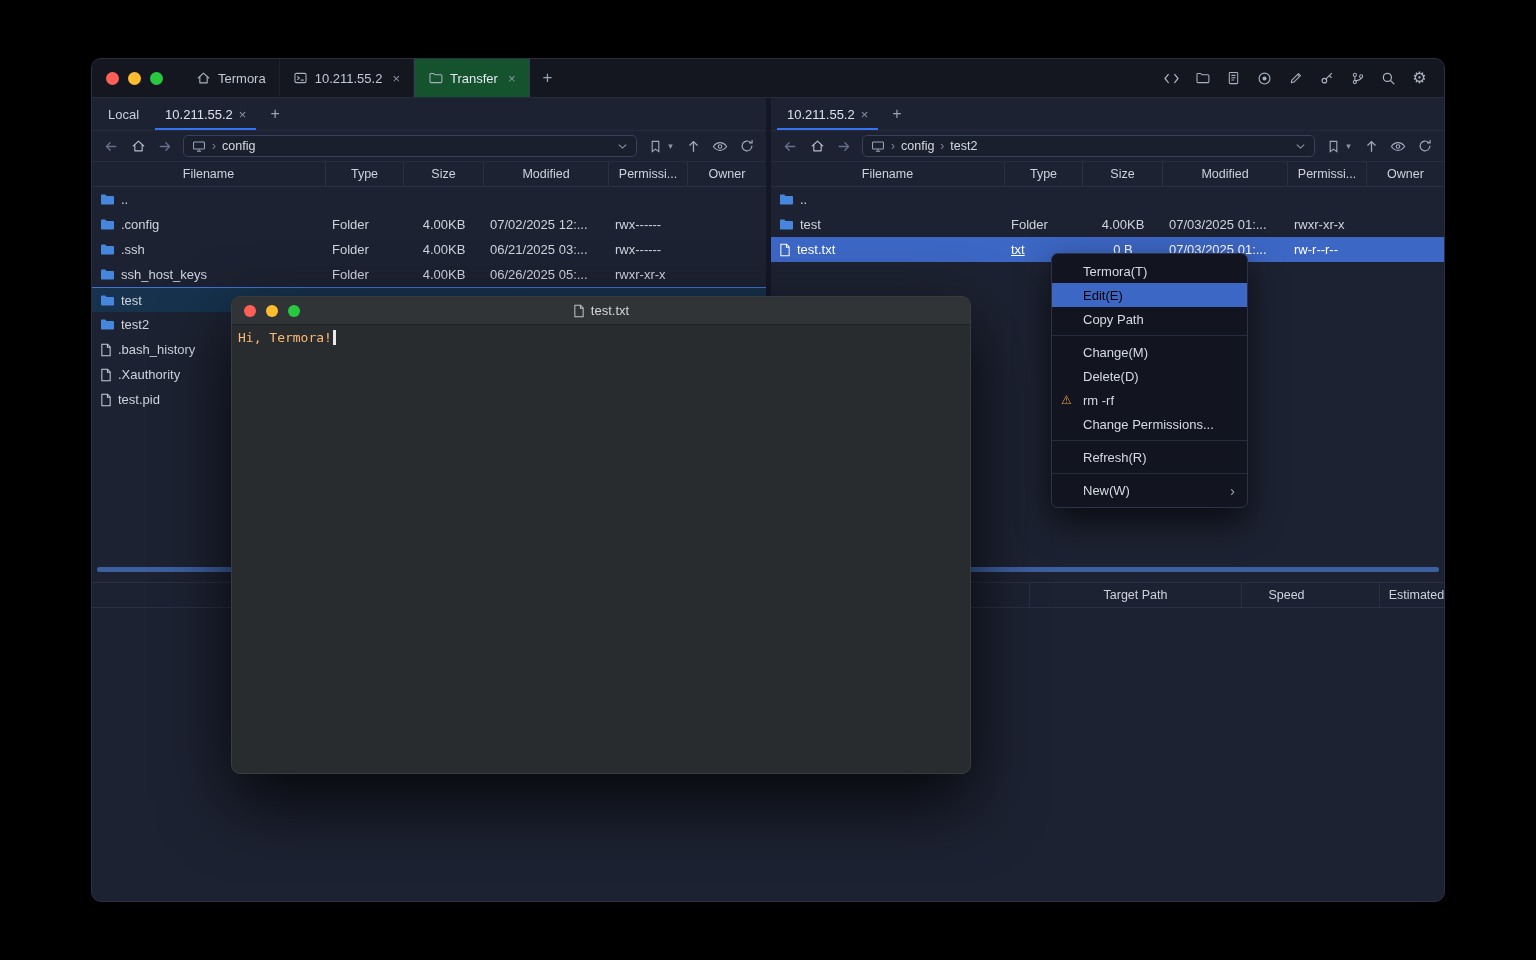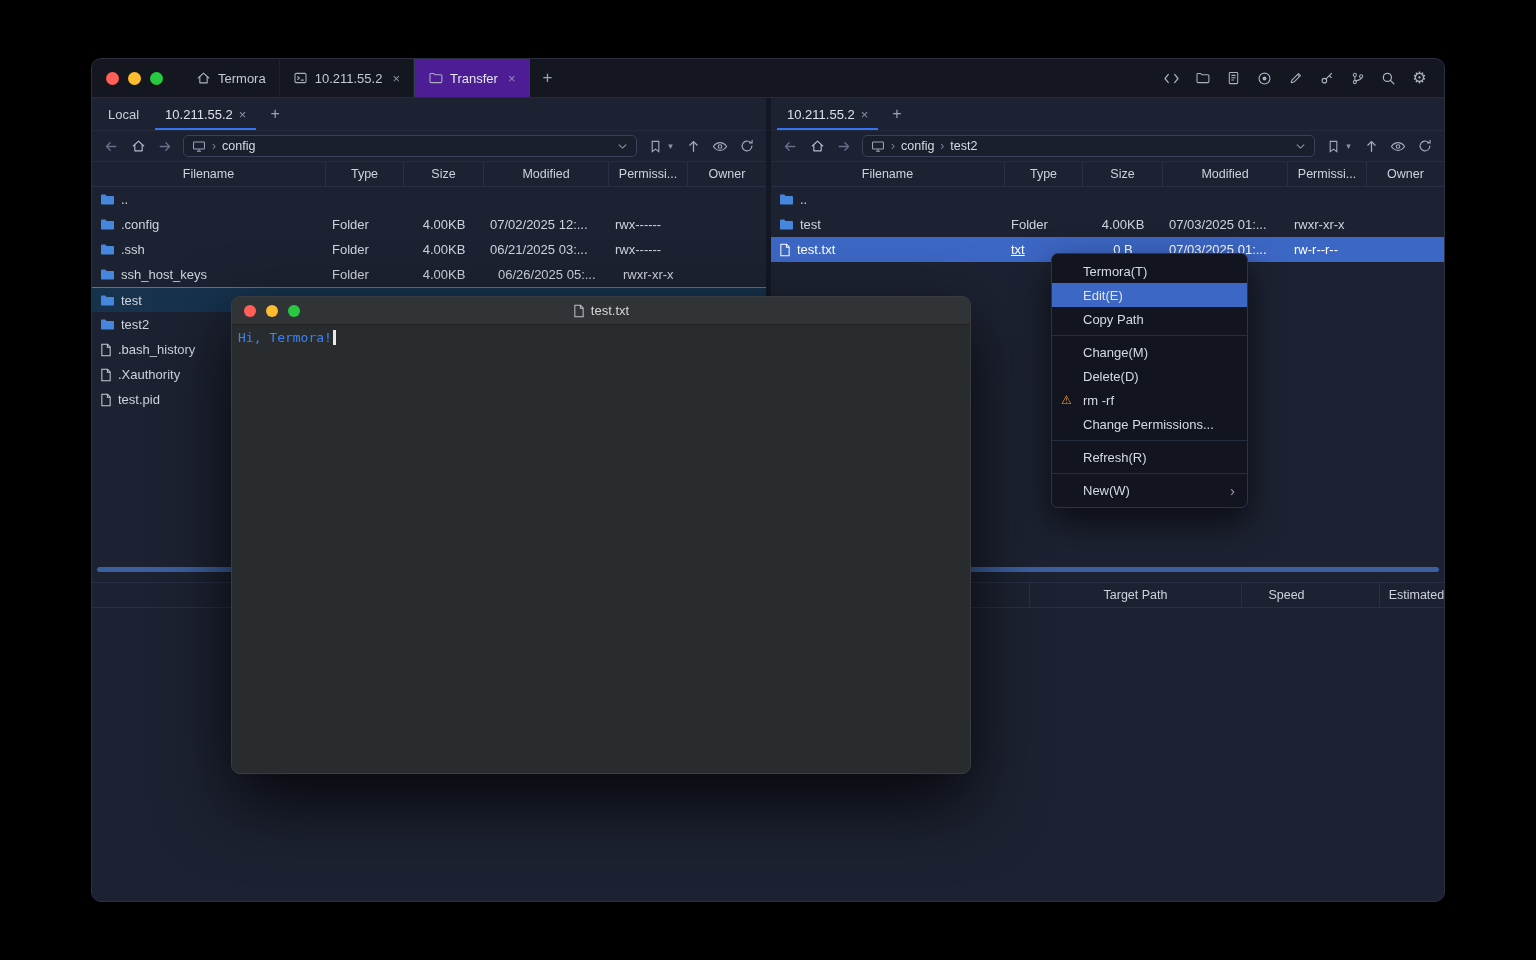--- a/index.html
+++ b/index.html
@@ -21,21 +21,21 @@
 
   .titlebar{position:absolute;left:0;top:0;right:0;height:39px;background:#14171f;
     display:flex;align-items:stretch;border-bottom:1px solid #262b3b}
   .lights{display:flex;align-items:center;gap:9px;padding:0 20px 0 14px}
   .light{width:13px;height:13px;border-radius:50%}
   .l-red{background:#ff5f57}.l-yellow{background:#febc2e}.l-green{background:#28c840}
   .tb-tabs{display:flex;align-items:stretch}
   .tb-tab{display:flex;align-items:center;gap:7px;padding:0 13px;font-size:13px;color:#c2c8d6;
     border-right:1px solid rgba(255,255,255,.05);white-space:nowrap}
   .tb-tab .ic{display:inline-flex;color:#a9b1c1}
-  .tb-tab.active{background:#4c1d95;border-left:1px solid #333d59;border-right:1px solid #333d59;color:#e4e8f1}
+  .tb-tab.active{background:#14532d;border-left:1px solid #333d59;border-right:1px solid #333d59;color:#e4e8f1}
   .tb-tab .x{color:#8c94a8;margin-left:3px;display:inline-flex}
   .tb-newtab{display:flex;align-items:center;padding:0 13px;color:#9aa2b4;font-size:17px}
   .tb-spacer{flex:1}
   .tb-actions{display:flex;align-items:center;gap:12px;padding-right:15px;color:#a9b1c1}
   .tb-actions .act{display:inline-flex;align-items:center;justify-content:center;width:19px;height:19px}
 
   
   .panels{position:absolute;left:0;top:39px;right:0;height:467px}
   .file-panel{position:absolute;top:0;bottom:0;background:#1d2232}
   #panel-left{left:0;width:674px}
@@ -92,29 +92,29 @@
   .editor{position:absolute;left:231px;top:296px;width:740px;height:478px;border-radius:9px;overflow:hidden;
     background:#292c2f;border:1px solid #3a3d40;box-shadow:0 28px 70px rgba(0,0,0,.78);z-index:5}
   .e-titlebar{height:28px;background:#313437;display:flex;align-items:center;position:relative;
     border-bottom:1px solid #202224}
   .e-lights{display:flex;gap:10px;padding-left:12px;z-index:1}
   .e-light{width:12px;height:12px;border-radius:50%}
   .e-title{position:absolute;left:0;right:0;display:flex;align-items:center;justify-content:center;gap:6px;
     font-size:13px;color:#d3d4d6}
   .e-title .ic{display:inline-flex;color:#bfc2c6}
   .e-body{padding:5px 6px;font-family:"DejaVu Sans Mono","Liberation Mono",monospace;font-size:13px;
-    color:#3b82f6;white-space:pre}
+    color:#fdba74;white-space:pre}
   .cursor{display:inline-block;width:3px;height:15px;background:#e9e9e9;vertical-align:text-bottom;margin-left:1px}
 
   
   .ctx-menu{position:absolute;left:1051px;top:253px;width:197px;background:#12151f;
     border:1px solid #2c3349;border-radius:7px;padding:5px 0;z-index:10;overflow:hidden;
     box-shadow:0 14px 34px rgba(0,0,0,.65);font-size:13px;color:#d5dae3}
   .mi{height:24px;display:flex;align-items:center;padding:0 12px 0 31px;position:relative;white-space:nowrap}
-  .mi.hl{background:var(--selection-blue);color:#e5e5e5}
+  .mi.hl{background:var(--selection-blue);color:#000000}
   .mi .mi-ic{position:absolute;left:9px;display:inline-flex}
   .mi .sub{margin-left:auto;color:#9aa3b5;font-size:15px;line-height:1}
   .sep{height:1px;background:#272d41;margin:4px 0}
 
   .glyph{display:inline-block;line-height:1}
 </style>
 </head>
 <body>
 
 <div class="desktop">
@@ -358,21 +358,21 @@
               <div class="cell fname" style="width: 234px;">
                 <span class="ic ">
                   <svg width="15" height="13" viewBox="0 0 16 14">
                     <path d="M1 2.8C1 2.1 1.5 1.6 2.2 1.6h3.4L7 3.1h6.8c.7 0 1.2.5 1.2 1.2v7c0 .7-.5 1.2-1.2 1.2H2.2c-.7 0-1.2-.5-1.2-1.2z" style="fill:var(--folder-blue,#4687dd)"></path>
                   </svg>
                 </span>
                 <span class="nm">ssh_host_keys</span>
               </div>
               <div class="cell type" style="width: 78px;">Folder</div>
               <div class="cell size" style="width: 80px;">4.00KB</div>
-              <div class="cell modified" style="width: 125px; margin-left: 8px;">06/26/2025 05:...</div>
+              <div class="cell modified" style="width: 125px;">06/26/2025 05:...</div>
               <div class="cell perm" style="width: 79px;">rwxr-xr-x</div>
               <div class="cell owner" style="flex: 1 1 0%;"></div>
             </div>
             <div class="row sel-dark">
               <div class="cell fname" style="width: 234px;">
                 <span class="ic ">
                   <svg width="15" height="13" viewBox="0 0 16 14">
                     <path d="M1 2.8C1 2.1 1.5 1.6 2.2 1.6h3.4L7 3.1h6.8c.7 0 1.2.5 1.2 1.2v7c0 .7-.5 1.2-1.2 1.2H2.2c-.7 0-1.2-.5-1.2-1.2z" style="fill:var(--folder-blue,#4687dd)"></path>
                   </svg>
                 </span>

